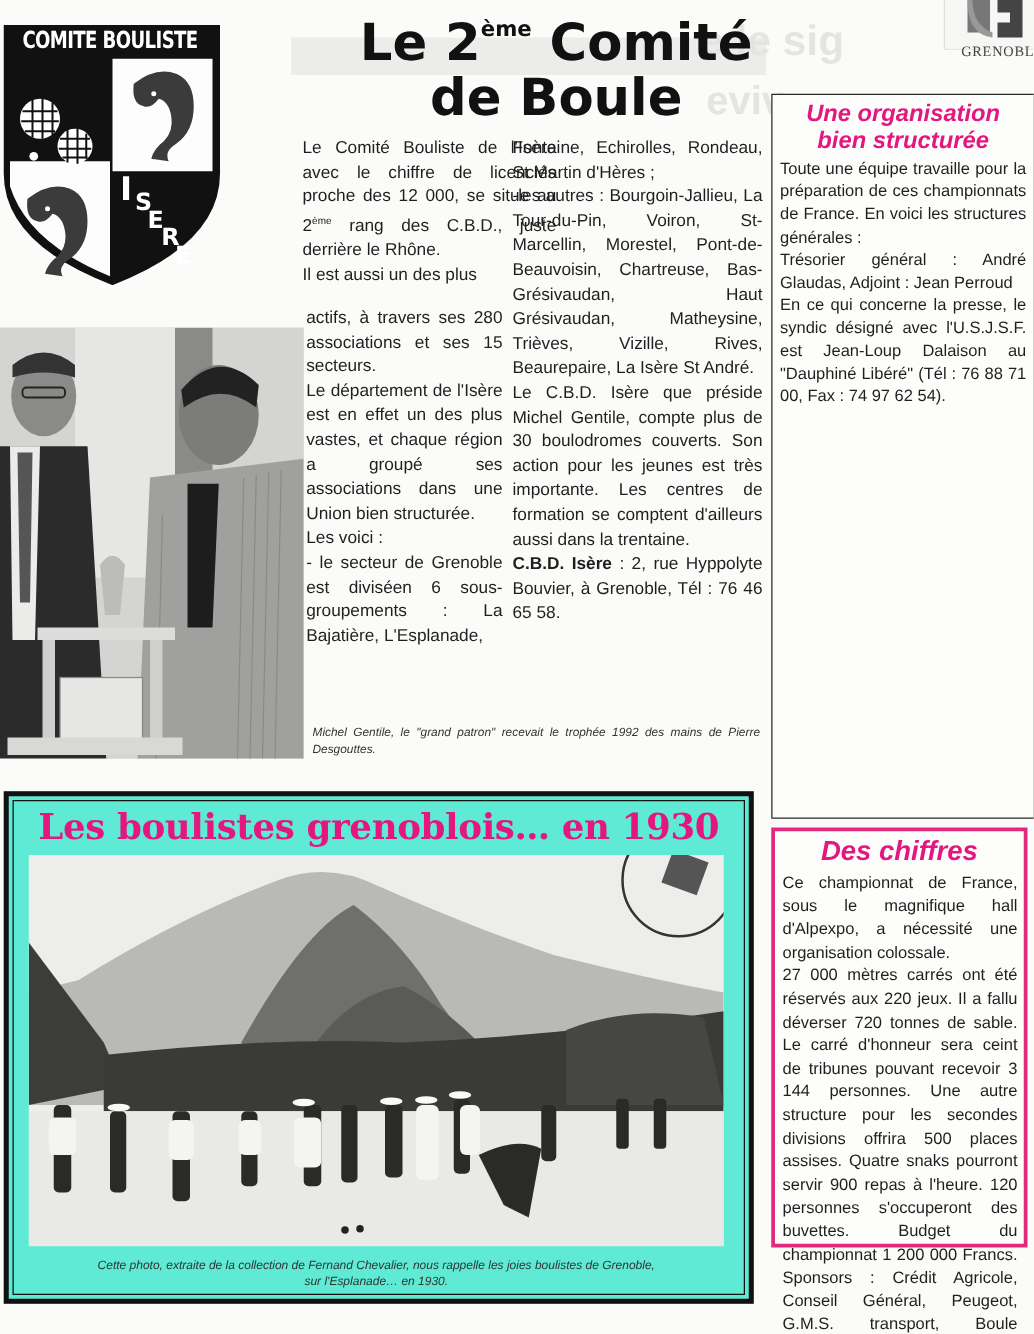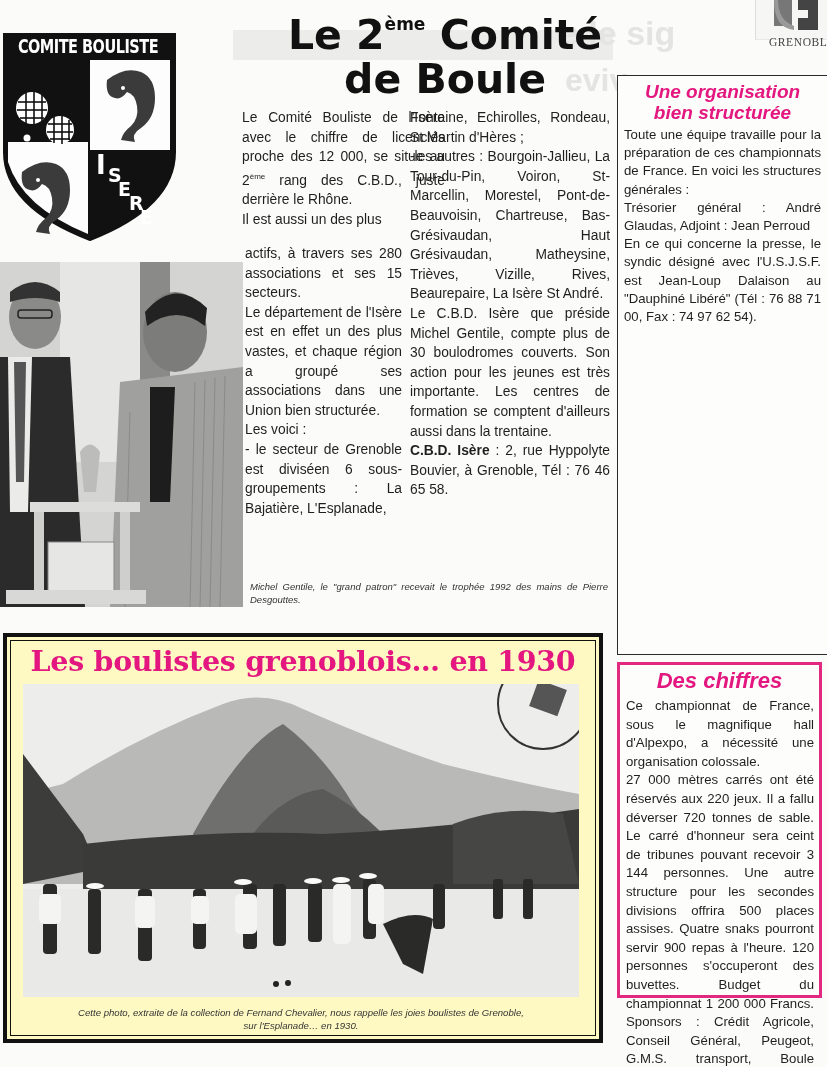--- a/index.html
+++ b/index.html
@@ -6,21 +6,21 @@
   html, body { width: 827px; height: 1067px; background: #fbfbf9; overflow: hidden; }
   body { position: relative; font-family: "Liberation Sans", sans-serif; color: #1d1d1d; }
 
   .abs { position: absolute; }
 
   
   .ghost { position: absolute; color: #e4e4e2; font-family: "Liberation Sans", sans-serif; font-weight: bold; }
   .ghost-bar { position: absolute; background: #ececea; }
 
   
-  .crest { left: 2px; top: 32px; width: 175px; height: 210px; }
+  .crest { left: 2px; top: 19px; width: 175px; height: 210px; }
 
   
   .title { left: 270px; top: 2px; width: 350px; text-align: center; font-family: "DejaVu Sans", sans-serif; font-weight: bold; font-size: 41px; line-height: 44px; color: #111; letter-spacing: 0px; }
   .title sup { font-size: 17px; vertical-align: 19px; font-weight: bold; }
 
   
   .logo { left: 725px; top: 0; width: 92px; height: 40px; border-left: 1px solid #ddd; border-bottom: 1px solid #e8e8e8; background: #f6f6f4; margin-left: 30px; }
   .logo .mark { position: absolute; left: 14px; top: 0; width: 52px; height: 32px; }
   .logo .txt { position: absolute; left: 0; width: 92px; top: 36px; text-align: center; font-family: "Liberation Serif", serif; font-size: 11.5px; letter-spacing: 0.6px; color: #444; }
 
@@ -42,21 +42,21 @@
   .box-title { color: #e3177f; font-weight: bold; font-style: italic; text-align: center; font-size: 19px; line-height: 21px; }
   .box1 .box-title { margin-top: 5px; }
   .box-body { font-size: 13.2px; line-height: 18.2px; text-align: justify; padding: 3px 6px 0 6px; color: #1f1f1f; }
   .box-body p { margin: 0; }
 
   .box2 { left: 617px; top: 662px; width: 205px; height: 336px; border: 3px solid #e3287f; background: #fdfdfb; }
   .box2 .box-title { font-size: 22px; line-height: 26px; margin-top: 3px; }
   .box2 .box-body { padding: 3px 5px 0 6px; font-size: 13.2px; line-height: 18.6px; }
 
   
-  .box1930 { left: 3px; top: 633px; width: 600px; height: 410px; border: 4px solid #111; background: #fef9c3; }
+  .box1930 { left: 3px; top: 633px; width: 600px; height: 410px; border: 4px solid #111; background: #5eead4; }
   .box1930 .inner { position: absolute; left: 3px; top: 3px; right: 3px; bottom: 3px; border: 1.5px solid #111; }
   .title1930 { position: absolute; left: 10px; top: 4px; width: 572px; color: #e3177f; font-family: "DejaVu Serif", serif; font-weight: bold; font-size: 28.5px; line-height: 40px; text-align: center; letter-spacing: -0.3px; }
   .photo2 { position: absolute; left: 16px; top: 47px; width: 556px; height: 313px; overflow: hidden; background: #e8e8e6; }
   .caption2 { position: absolute; left: 14px; top: 369px; width: 560px; text-align: center; font-size: 9.6px; line-height: 13px; font-style: italic; color: #333; }
 </style>
 </head>
 <body>
 
 <div class="ghost-bar" style="left:233px;top:30px;width:380px;height:30px;"></div>
 <div class="ghost" style="left:560px;top:14px;font-size:34px;">e le sig</div>

